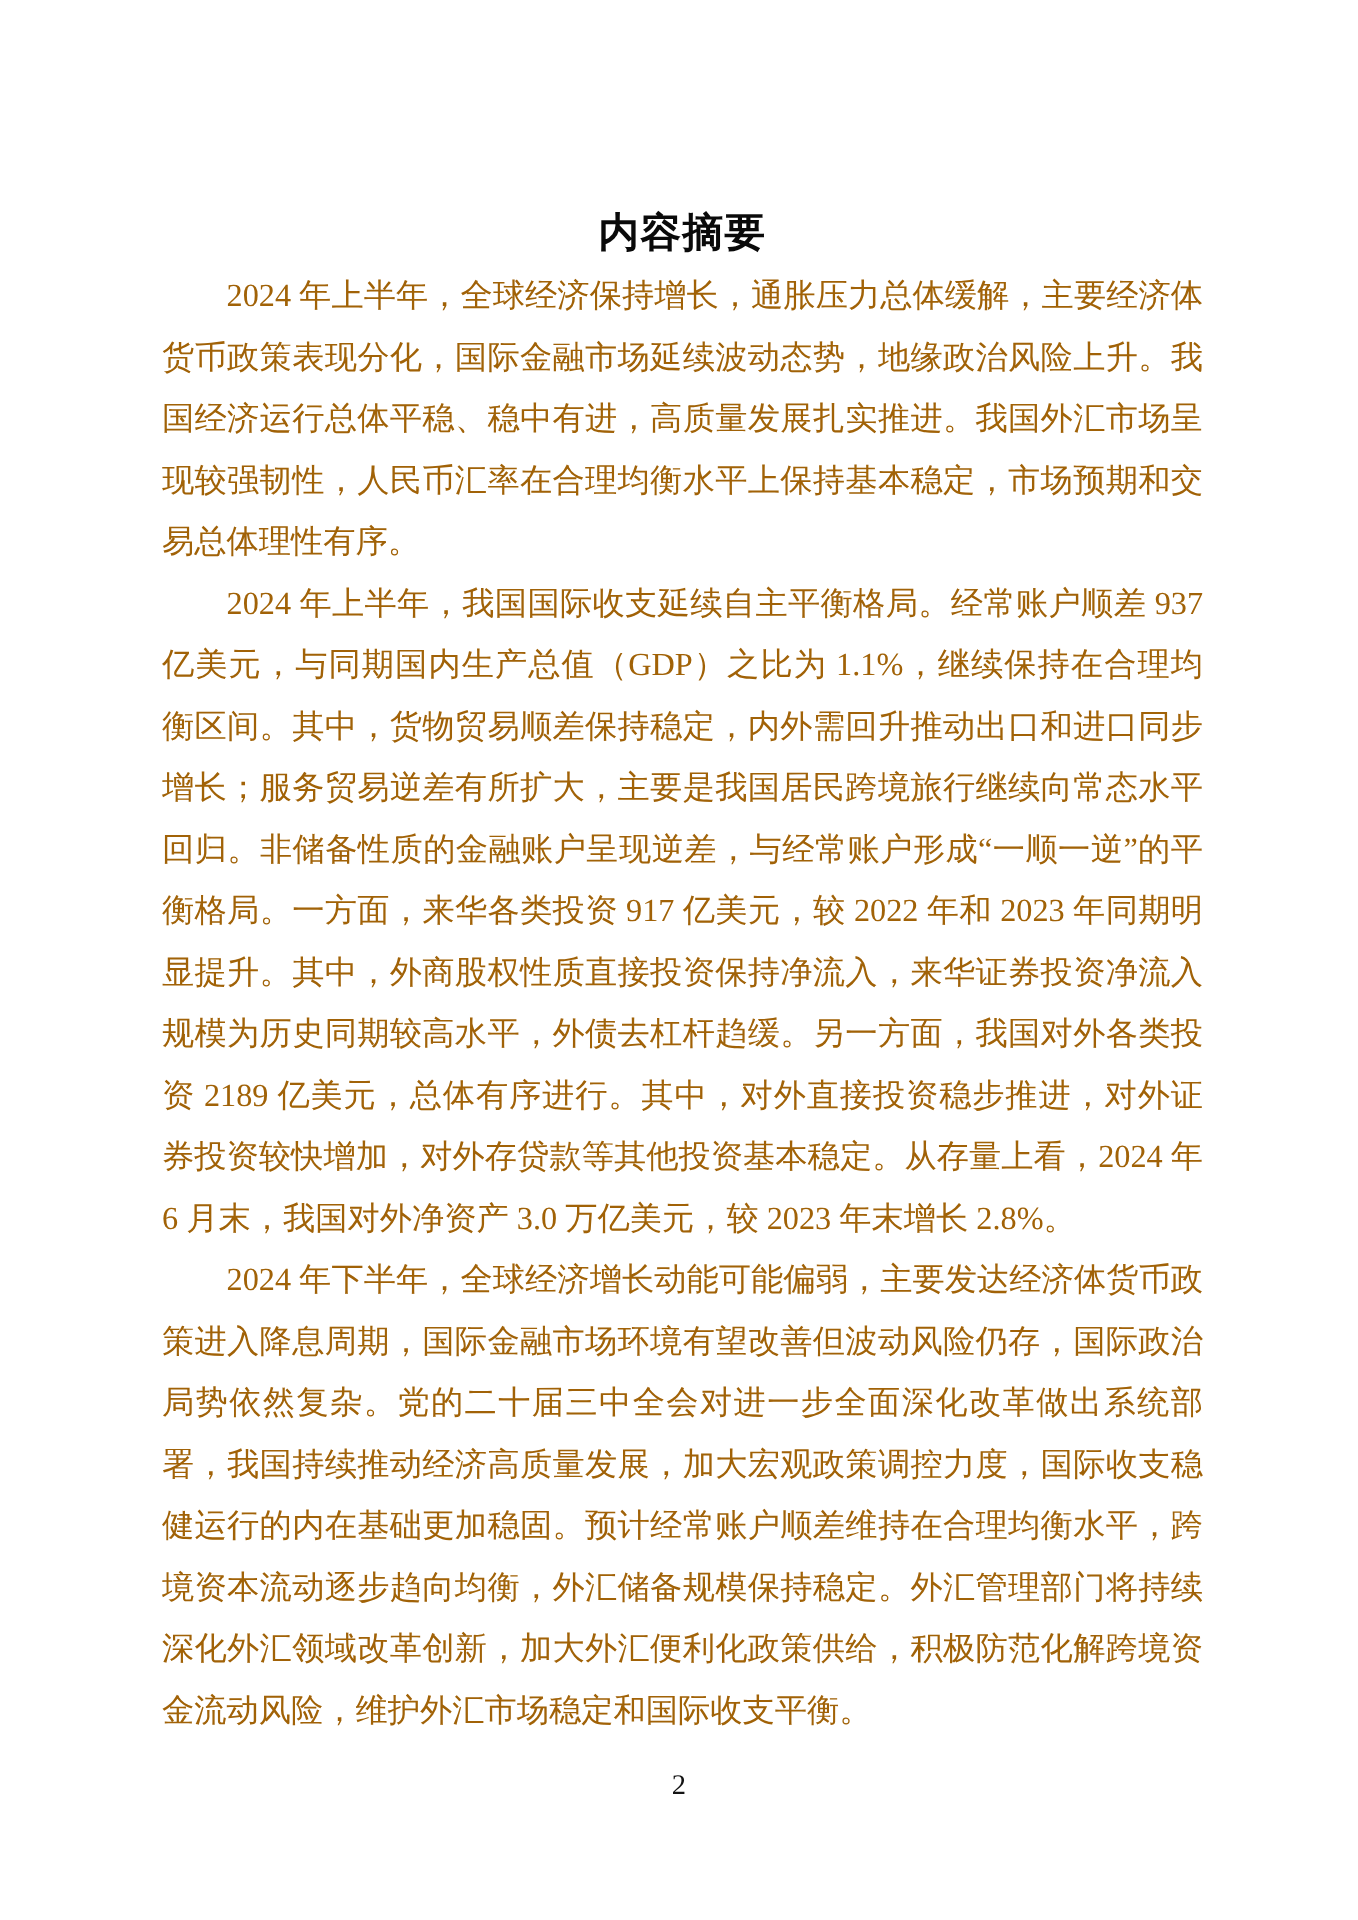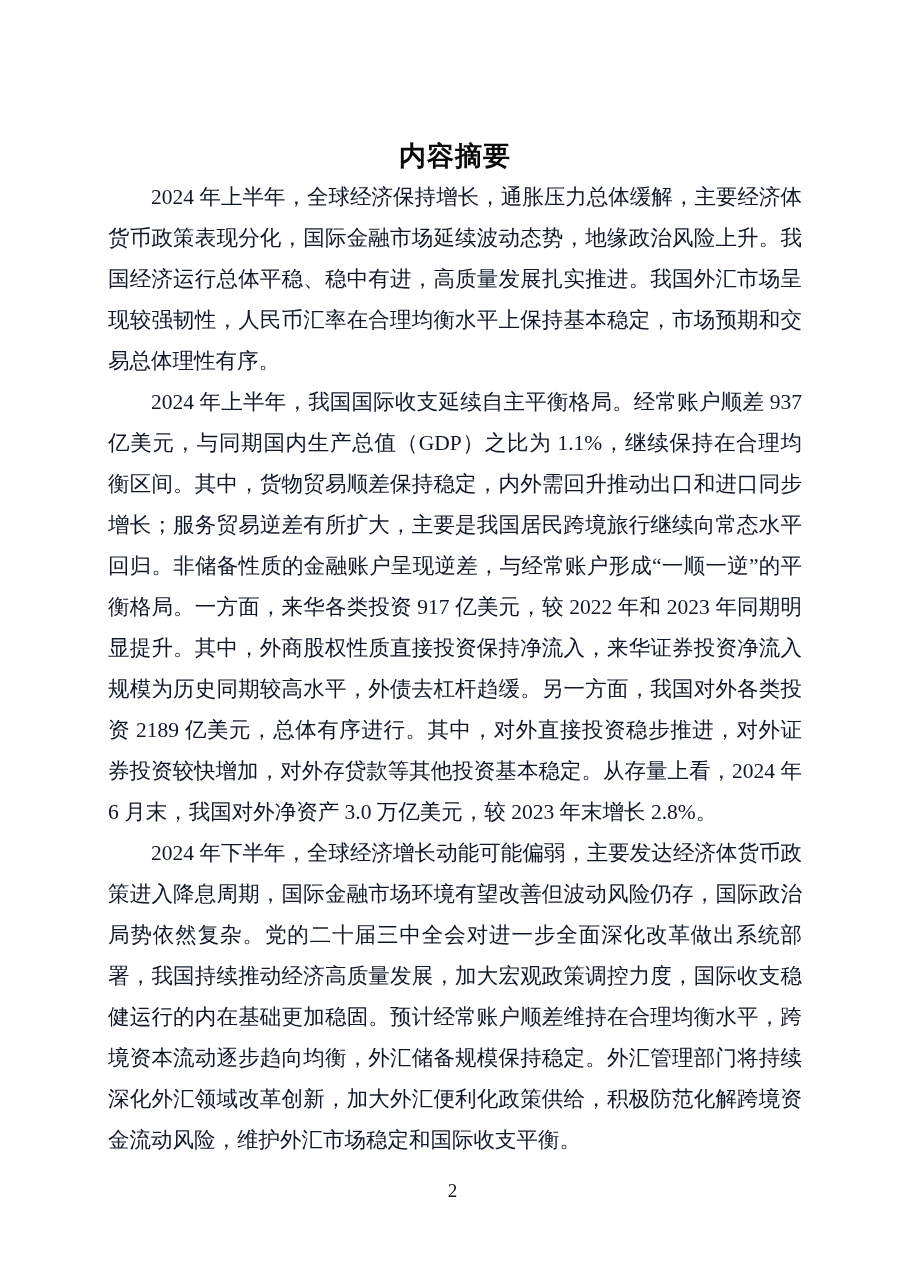--- a/index.html
+++ b/index.html
@@ -35,21 +35,21 @@
     letter-spacing: 1px;
     color: #0a0a0a;
   }
   .body-text {
     margin-top: 6px;
     font-family: "Liberation Serif", "DejaVu Serif", serif;
     font-size: 21.5px;
     line-height: 41px;
     text-align: justify;
     text-justify: inter-ideograph;
-    color: #0f172a;
+    color: #a16207;
   }
   .body-text p {
     margin: 0;
     text-indent: 2em;
   }
   .page-number {
     position: absolute;
     left: 0;
     top: 1180px;
     width: 905px;

